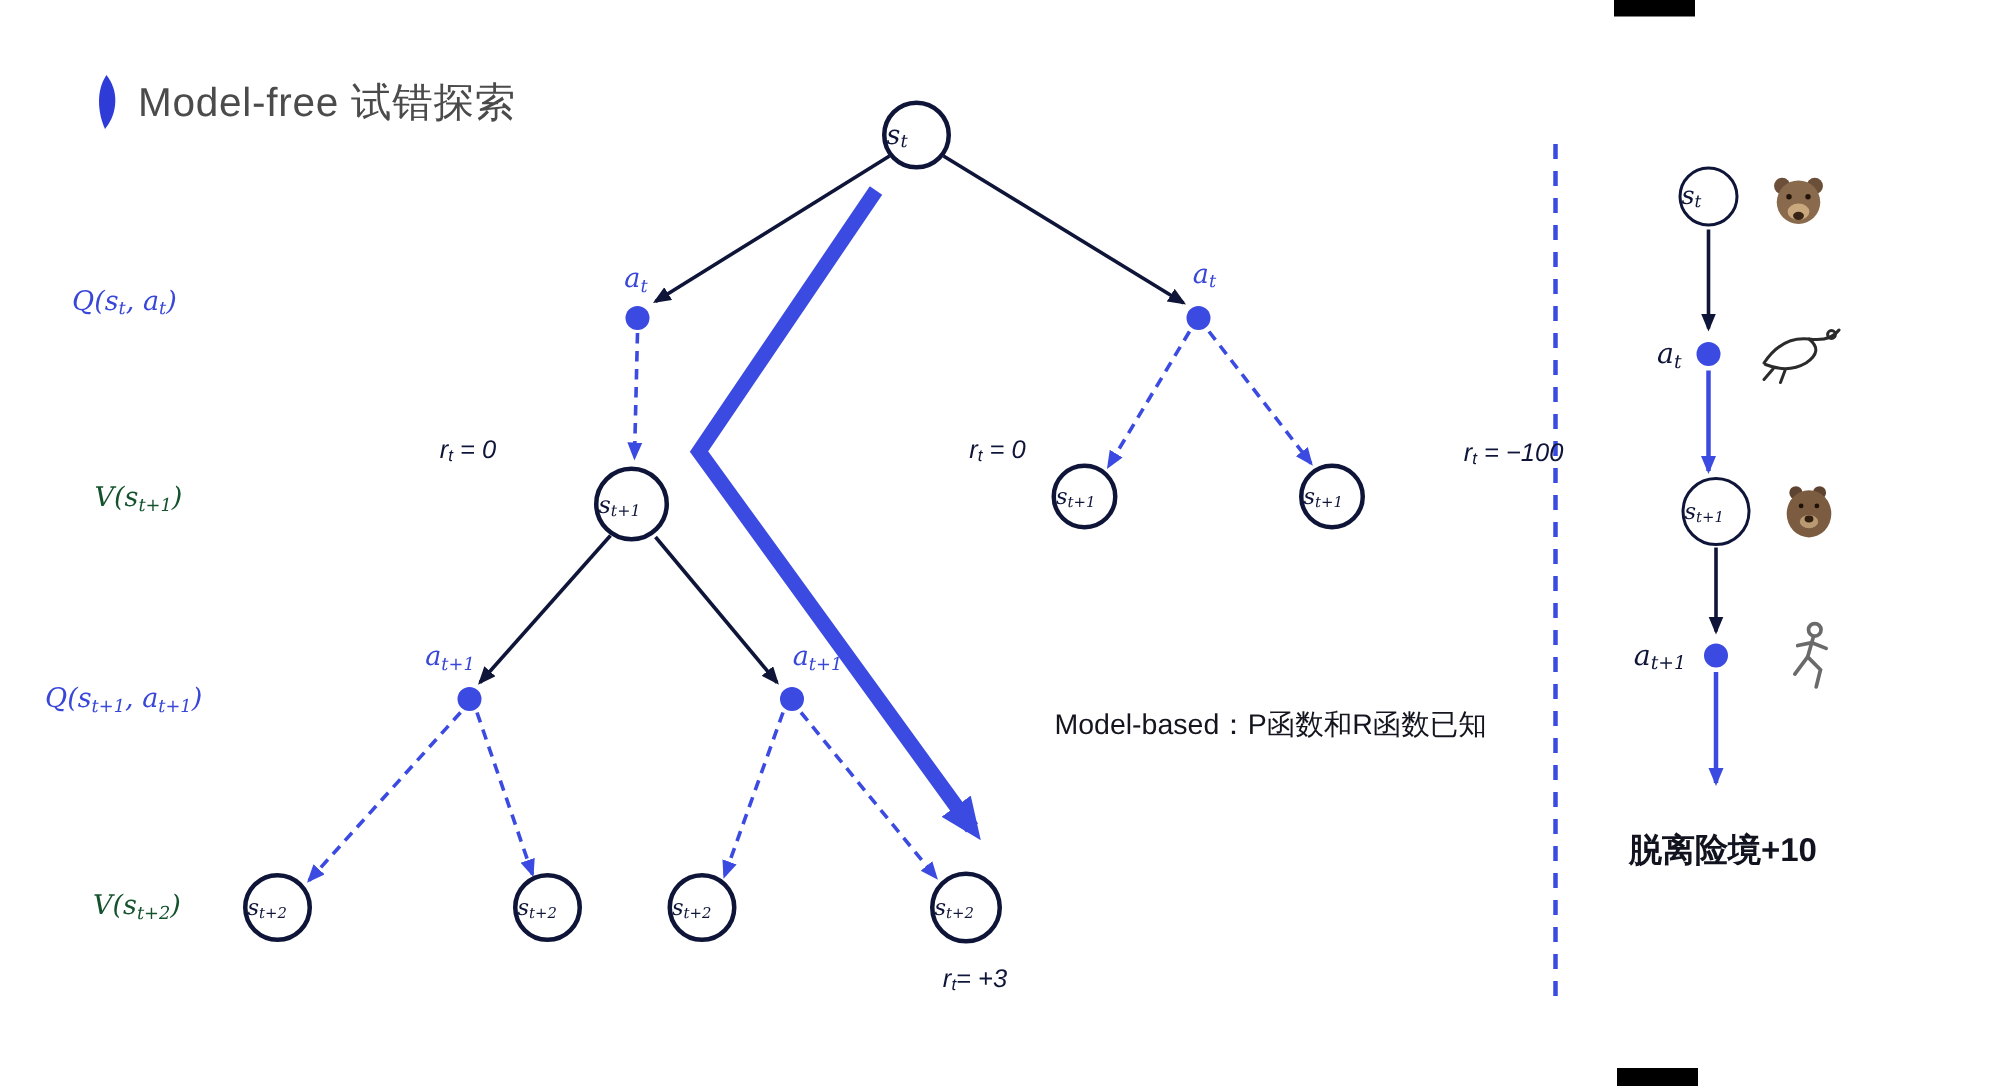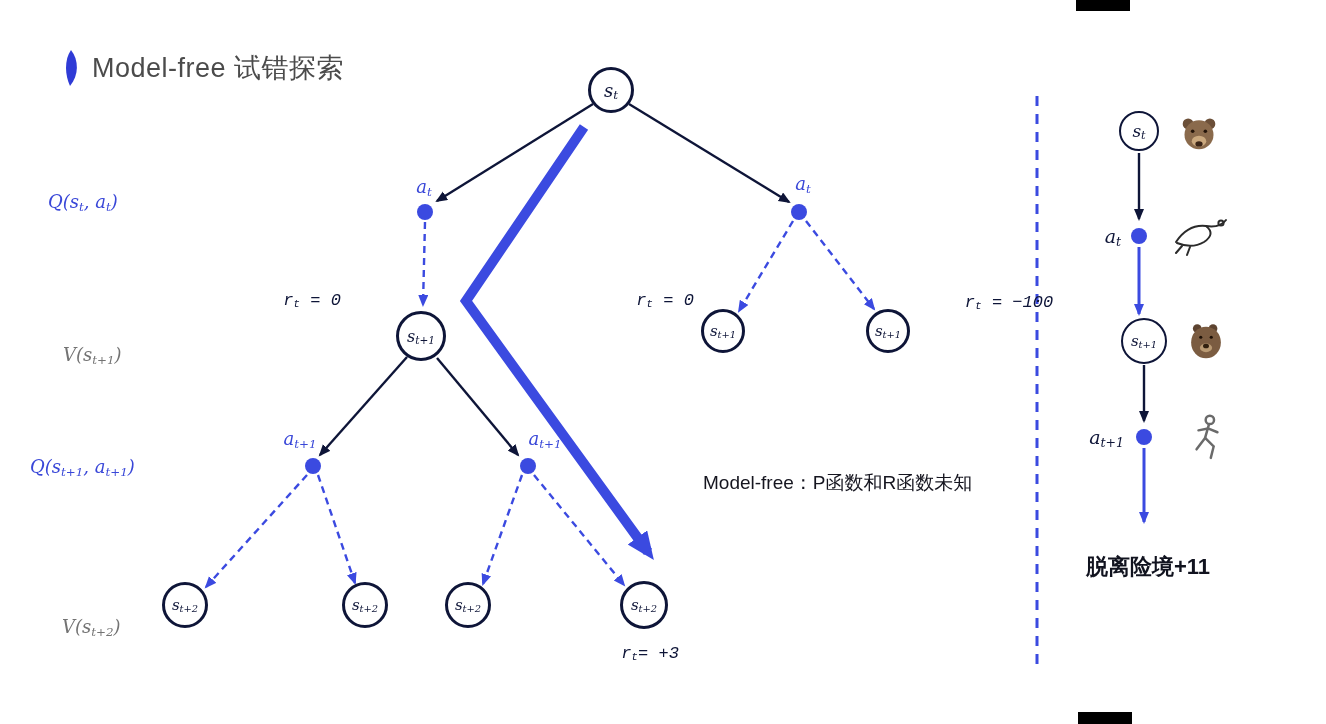--- a/index.html
+++ b/index.html
@@ -6,35 +6,35 @@
   .stage{position:relative;width:1326px;height:724px;background:#ffffff;overflow:hidden;
          font-family:"Liberation Sans",sans-serif;margin:0 auto;}
   svg.edges{position:absolute;left:0;top:0;pointer-events:none;}
 
   .bar-black{position:absolute;background:#000;}
 
   .title-row{position:absolute;left:58px;top:48px;display:flex;align-items:center;gap:12px;}
   .title-text{font-size:27px;color:#4b4b4b;font-weight:400;letter-spacing:0.5px;margin:0;}
 
   .node{position:absolute;box-sizing:border-box;border:3px solid #0e1538;border-radius:50%;
-        background:#fff;display:flex;align-items:center;justify-content:center;
+        background:#fff;display:flex;align-items:center;
         font-family:"DejaVu Serif",serif;font-style:italic;color:#0e1538;font-size:18px;z-index:3;}
   .node.small-border{border-width:2.5px;}
   .sub{font-size:0.66em;position:relative;top:0.22em;font-style:italic;}
 
   .dot{position:absolute;width:16px;height:16px;border-radius:50%;background:#3b4ae0;z-index:3;}
 
   .mlabel{position:absolute;font-family:"DejaVu Serif",serif;font-style:italic;font-size:18px;
           white-space:nowrap;z-index:4;}
   .mlabel.blue{color:#3947d8;}
-  .mlabel.navy{color:#737373;margin-top:22px;}
+  .mlabel.navy{color:#14532d;}
   .centered{transform:translate(-50%,-50%);}
   .vcenter{transform:translateY(-50%);}
 
-  .reward{position:absolute;font-family:Liberation Mono, monospace;font-style:italic;font-size:17px;
+  .reward{position:absolute;font-family:Liberation Sans, sans-serif;font-style:italic;font-size:17px;
           color:#0e1538;white-space:nowrap;transform:translate(-50%,-50%);z-index:4;}
 
   .notes{position:absolute;left:703px;top:470px;z-index:4;}
   .notes-line{font-size:19px;color:#15151f;font-weight:500;margin:0 0 25px 0;white-space:nowrap;}
 
   .side-label{position:absolute;font-family:"DejaVu Serif",serif;font-style:italic;font-size:19px;
           color:#0e1538;white-space:nowrap;text-align:right;z-index:4;}
   .result-text{position:absolute;left:1086px;top:552px;font-size:22px;font-weight:700;
           color:#11131f;white-space:nowrap;z-index:4;}
 
@@ -138,21 +138,21 @@
   <div class="node" style="left:620px;top:581px;width:48px;height:48px;font-size:15px;">
     <span><span>s</span><span class="sub">t+2</span></span>
   </div>
 
   <div class="reward" style="left:312px;top:300px;"><span>r</span><span class="sub">t</span><span> = 0</span></div>
   <div class="reward" style="left:665px;top:300px;"><span>r</span><span class="sub">t</span><span> = 0</span></div>
   <div class="reward" style="left:1009px;top:302px;"><span>r</span><span class="sub">t</span><span> = −100</span></div>
   <div class="reward" style="left:650px;top:653px;"><span>r</span><span class="sub">t</span><span>= +3</span></div>
 
   <div class="notes">
-    <p class="notes-line">Model-free：P函数和R函数未知</p>
+    <p class="notes-line">Model-based：P函数和R函数已知</p>
   </div>
 
   <div class="node small-border" style="left:1119px;top:111px;width:40px;height:40px;font-size:17px;">
     <span><span>s</span><span class="sub">t</span></span>
   </div>
   <div class="icon-box" style="left:1170px;top:108px;">
     <svg width="58" height="50" viewBox="0 0 64 52">
       <circle cx="20" cy="16" r="6" fill="#6b4f38"></circle>
       <circle cx="44" cy="16" r="6" fill="#6b4f38"></circle>
       <circle cx="32" cy="28" r="16" fill="#8a6a4c"></circle>
@@ -193,15 +193,15 @@
   <div class="side-label" style="left:1072px;top:437px;width:52px;transform:translateY(-50%);"><span>a</span><span class="sub">t+1</span></div>
   <div class="icon-box" style="left:1188px;top:412px;">
     <svg width="38" height="50" viewBox="0 0 40 52" fill="none" stroke="#6a6a6a" stroke-width="2.6" stroke-linecap="round">
       <circle cx="23" cy="8" r="4.4" fill="none"></circle>
       <path d="M22 13 L18 27"></path>
       <path d="M18 27 L9 39 M18 27 L27 36 L24 48"></path>
       <path d="M21 17 L31 21 M21 17 L11 19"></path>
     </svg>
   </div>
 
-  <div class="result-text">脱离险境+11</div>
+  <div class="result-text">脱离险境+10</div>
 
 </div>
 
 </body></html>

